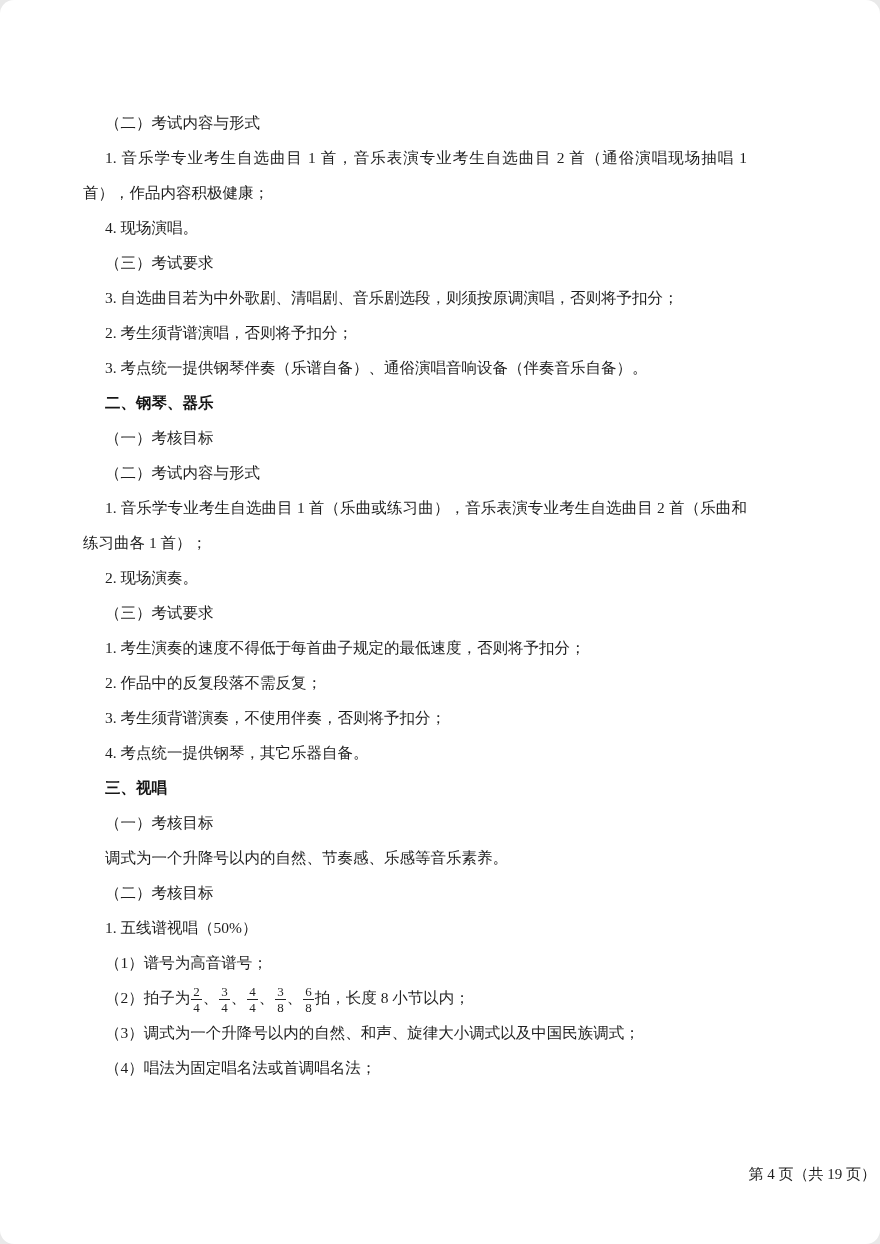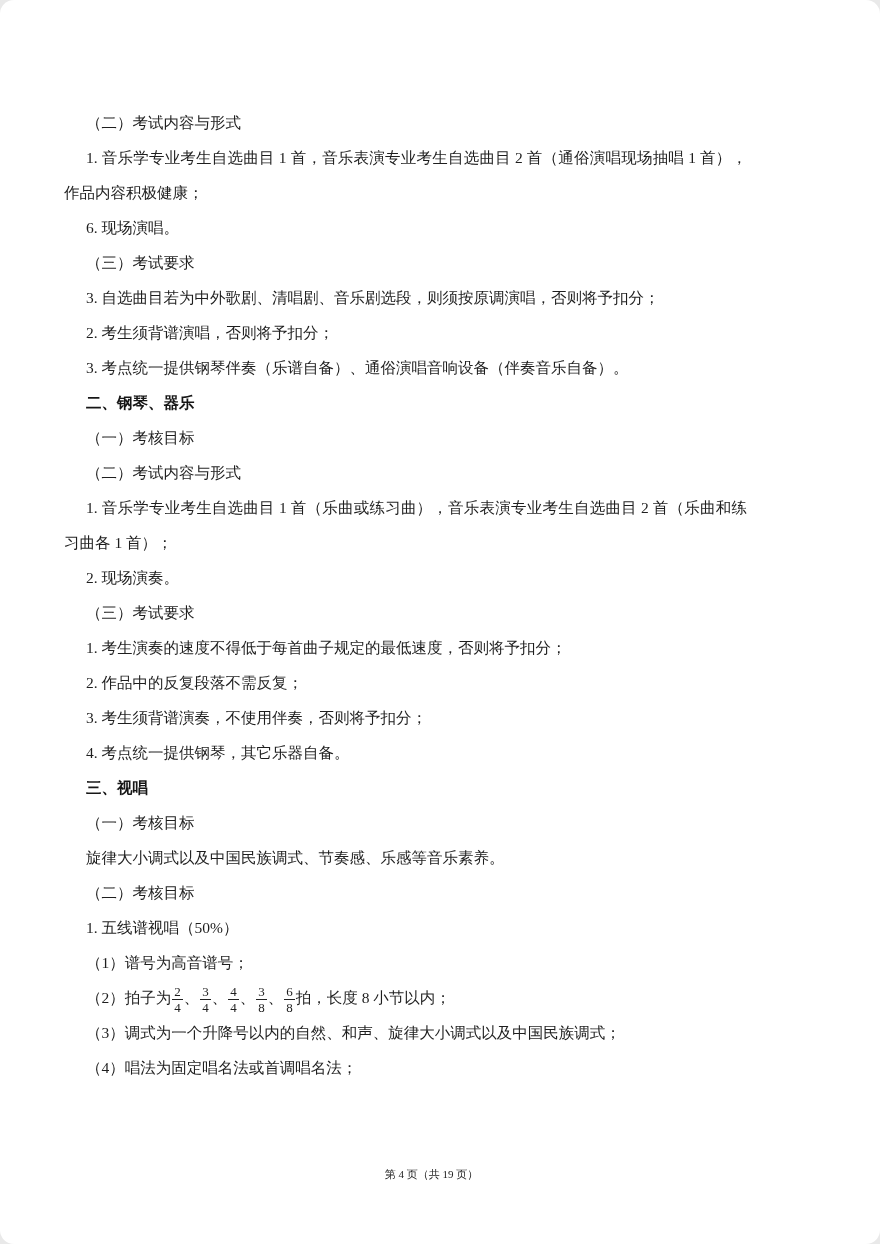--- a/index.html
+++ b/index.html
@@ -10,21 +10,21 @@
   }
   .page {
     position: relative;
     width: 880px; height: 1244px;
     background: #ffffff;
     border-radius: 14px;
     overflow: hidden;
     color: #1e1e1e;
   }
   .doc-body {
-    padding: 105px 133px 0 64px;
+    padding: 105px 133px 0 83px;
     font-size: 15.5px;
     line-height: 35px;
     text-align: justify;
   }
   .para {
     margin: 0;
     text-indent: 22px;
   }
   .para.section-heading {
     font-family: Liberation Serif, serif;
@@ -47,53 +47,53 @@
     border-bottom: 1.2px solid #222222;
   }
   .frac .den {
     display: block;
     font-size: 13px;
     line-height: 15px;
     padding: 0 2px;
   }
   .footer {
     position: absolute;
-    left: 0; right: 17px;
+    left: 0; right: 4px;
     bottom: 60px;
-    text-align: center;
-    font-size: 11px;
+    text-align: right;
+    font-size: 15px;
     line-height: 20px;
     color: #1e1e1e;
   }
 </style>
 </head>
 <body>
 
 <div class="page">
   <div class="doc-body" id="doc-body">
       <p class="para sub-heading">（二）考试内容与形式</p>
       <p class="para body">1. 音乐学专业考生自选曲目 1 首，音乐表演专业考生自选曲目 2 首（通俗演唱现场抽唱 1 首），作品内容积极健康；</p>
-      <p class="para body">6. 现场演唱。</p>
+      <p class="para body">4. 现场演唱。</p>
       <p class="para sub-heading">（三）考试要求</p>
       <p class="para body">3. 自选曲目若为中外歌剧、清唱剧、音乐剧选段，则须按原调演唱，否则将予扣分；</p>
       <p class="para body">2. 考生须背谱演唱，否则将予扣分；</p>
       <p class="para body">3. 考点统一提供钢琴伴奏（乐谱自备）、通俗演唱音响设备（伴奏音乐自备）。</p>
       <p class="para section-heading">二、钢琴、器乐</p>
       <p class="para sub-heading">（一）考核目标</p>
       <p class="para sub-heading">（二）考试内容与形式</p>
       <p class="para body">1. 音乐学专业考生自选曲目 1 首（乐曲或练习曲），音乐表演专业考生自选曲目 2 首（乐曲和练习曲各 1 首）；</p>
       <p class="para body">2. 现场演奏。</p>
       <p class="para sub-heading">（三）考试要求</p>
       <p class="para body">1. 考生演奏的速度不得低于每首曲子规定的最低速度，否则将予扣分；</p>
       <p class="para body">2. 作品中的反复段落不需反复；</p>
       <p class="para body">3. 考生须背谱演奏，不使用伴奏，否则将予扣分；</p>
       <p class="para body">4. 考点统一提供钢琴，其它乐器自备。</p>
       <p class="para section-heading">三、视唱</p>
       <p class="para sub-heading">（一）考核目标</p>
-      <p class="para body">旋律大小调式以及中国民族调式、节奏感、乐感等音乐素养。</p>
+      <p class="para body">调式为一个升降号以内的自然、节奏感、乐感等音乐素养。</p>
       <p class="para sub-heading">（二）考核目标</p>
       <p class="para body">1. 五线谱视唱（50%）</p>
       <p class="para body">（1）谱号为高音谱号；</p>
       <p class="para fraction-line">（2）拍子为<span class="frac"><span class="num">2</span><span class="den">4</span></span>、<span class="frac"><span class="num">3</span><span class="den">4</span></span>、<span class="frac"><span class="num">4</span><span class="den">4</span></span>、<span class="frac"><span class="num">3</span><span class="den">8</span></span>、<span class="frac"><span class="num">6</span><span class="den">8</span></span>拍，长度 8 小节以内；</p>
       <p class="para body">（3）调式为一个升降号以内的自然、和声、旋律大小调式以及中国民族调式；</p>
       <p class="para body">（4）唱法为固定唱名法或首调唱名法；</p>
     </div>
   <div class="footer">
     <span>第 4 页（共 19 页）</span>
   </div>

